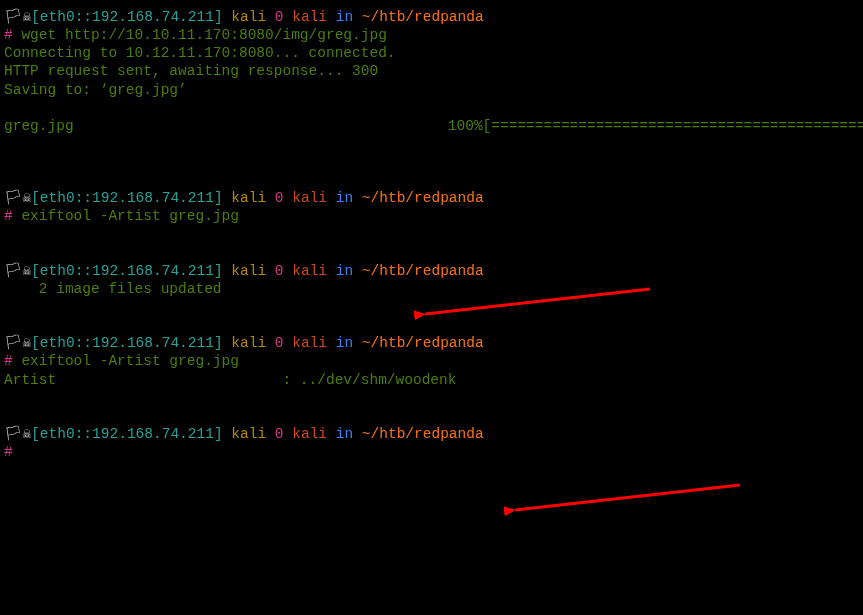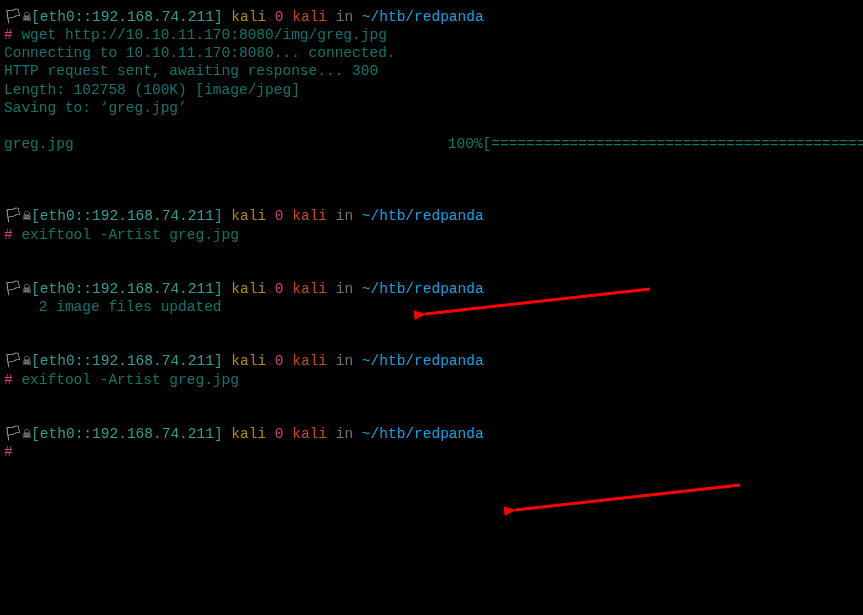--- a/index.html
+++ b/index.html
@@ -16,65 +16,65 @@
       padding: 8px 4px;
       width: 863px;
       height: 615px;
       overflow: hidden;
       position: relative;
     }
     .line {
       white-space: pre;
     }
     .teal { color: #2aa198; }
-    .green { color: #0ea5e9; }
+    .green { color: #f97316; }
     .yellow { color: #b58900; }
     .red { color: #d33682; }
     .orange { color: #cb4b16; }
-    .blue { color: #737373; }
-    .white { color: #0f766e; font-family: Liberation Mono, monospace; }
+    .blue { color: #3b82f6; }
+    .white { color: #4d7c0f; font-family: Liberation Mono, monospace; }
     .icon { color: #ccc; }
     
     .arrow {
       position: absolute;
       pointer-events: none;
     }
     .arrow svg {
       overflow: visible;
     }
   </style>
 </head>
 <body>
 
 <div>
 
 <div class="line"><span class="icon">🏳</span><span class="icon">☠</span><span class="teal">[</span><span class="teal">eth0</span><span class="teal">::</span><span class="teal">192.168.74.211</span><span class="teal">]</span> <span class="yellow">kali</span> <span class="red">0</span> <span class="orange">kali</span> <span class="blue">in</span> <span class="green">~/htb/redpanda</span></div>
 <div class="line"><span class="red">#</span> <span class="white">wget http://10.10.11.170:8080/img/greg.jpg</span></div>
-<div class="line white">Connecting to 10.10.11.170:8080... connected.</div>
+<div class="line white">Connecting to 10.12.11.170:8080... connected.</div>
 <div class="line white">HTTP request sent, awaiting response... 300</div>
-<div class="line white">Length: 102758 (100K) [image/jpeg]</div>
 <div class="line white">Saving to: ‘greg.jpg’</div>
 <div class="line white">&nbsp;</div>
 <div class="line white">greg.jpg                                           100%[=================================================</div>
 <div class="line white">&nbsp;</div>
 <div class="line">&nbsp;</div>
 <div class="line">&nbsp;</div>
 
 <div class="line"><span class="icon">🏳</span><span class="icon">☠</span><span class="teal">[</span><span class="teal">eth0</span><span class="teal">::</span><span class="teal">192.168.74.211</span><span class="teal">]</span> <span class="yellow">kali</span> <span class="red">0</span> <span class="orange">kali</span> <span class="blue">in</span> <span class="green">~/htb/redpanda</span></div>
 <div class="line"><span class="red">#</span> <span class="white">exiftool -Artist greg.jpg</span></div>
 <div class="line">&nbsp;</div>
 <div class="line">&nbsp;</div>
 
 <div class="line"><span class="icon">🏳</span><span class="icon">☠</span><span class="teal">[</span><span class="teal">eth0</span><span class="teal">::</span><span class="teal">192.168.74.211</span><span class="teal">]</span> <span class="yellow">kali</span> <span class="red">0</span> <span class="orange">kali</span> <span class="blue">in</span> <span class="green">~/htb/redpanda</span></div>
 <div class="line white">    2 image files updated</div>
 <div class="line">&nbsp;</div>
 <div class="line">&nbsp;</div>
 
 <div class="line"><span class="icon">🏳</span><span class="icon">☠</span><span class="teal">[</span><span class="teal">eth0</span><span class="teal">::</span><span class="teal">192.168.74.211</span><span class="teal">]</span> <span class="yellow">kali</span> <span class="red">0</span> <span class="orange">kali</span> <span class="blue">in</span> <span class="green">~/htb/redpanda</span></div>
 <div class="line"><span class="red">#</span> <span class="white">exiftool -Artist greg.jpg</span></div>
+<div class="line white">Artist                          : ../dev/shm/woodenk</div>
 <div class="line">&nbsp;</div>
 <div class="line">&nbsp;</div>
 
 <div class="line"><span class="icon">🏳</span><span class="icon">☠</span><span class="teal">[</span><span class="teal">eth0</span><span class="teal">::</span><span class="teal">192.168.74.211</span><span class="teal">]</span> <span class="yellow">kali</span> <span class="red">0</span> <span class="orange">kali</span> <span class="blue">in</span> <span class="green">~/htb/redpanda</span></div>
 <div class="line"><span class="red">#</span></div>
 
 </div>
 
 <div class="arrow" style="left:410px; top:284px;">
   <svg width="250" height="40">

